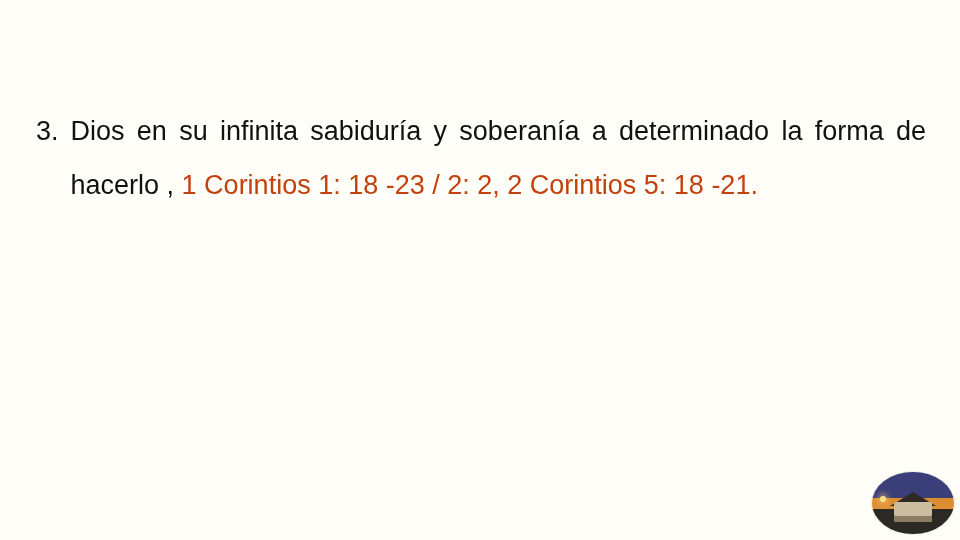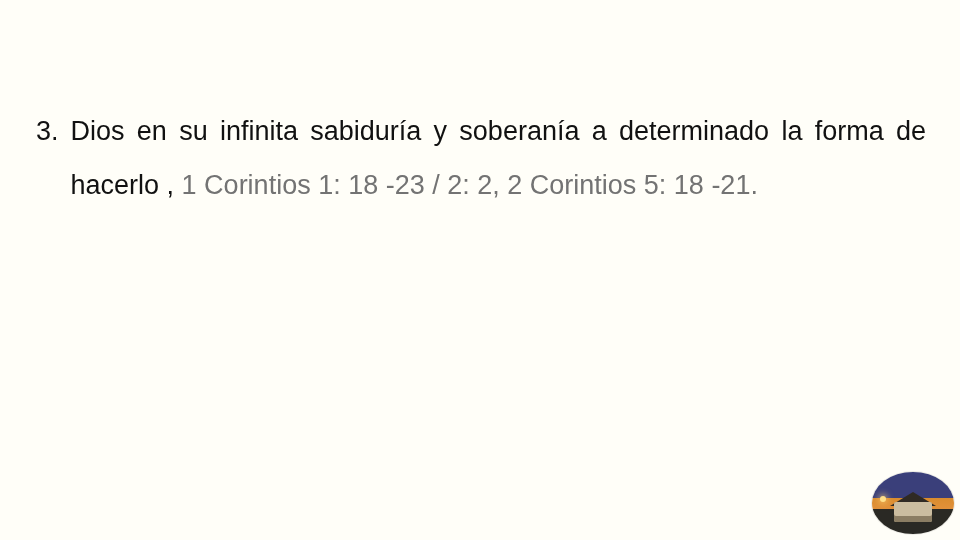--- a/index.html
+++ b/index.html
@@ -36,21 +36,21 @@
     flex: 0 0 auto;
     padding-left: 0;
     padding-right: 12px;
     white-space: nowrap;
   }
   .item-content {
     flex: 1 1 auto;
     text-align: justify;
   }
   .ref {
-    color: #737373;
+    color: #c2410c;
   }
   .thumb {
     position: absolute;
     right: 6px;
     bottom: 6px;
     width: 82px;
     height: 62px;
     border-radius: 50% / 50%;
     overflow: hidden;
     box-shadow: 0 0 0 1px rgba(0,0,0,.08);

